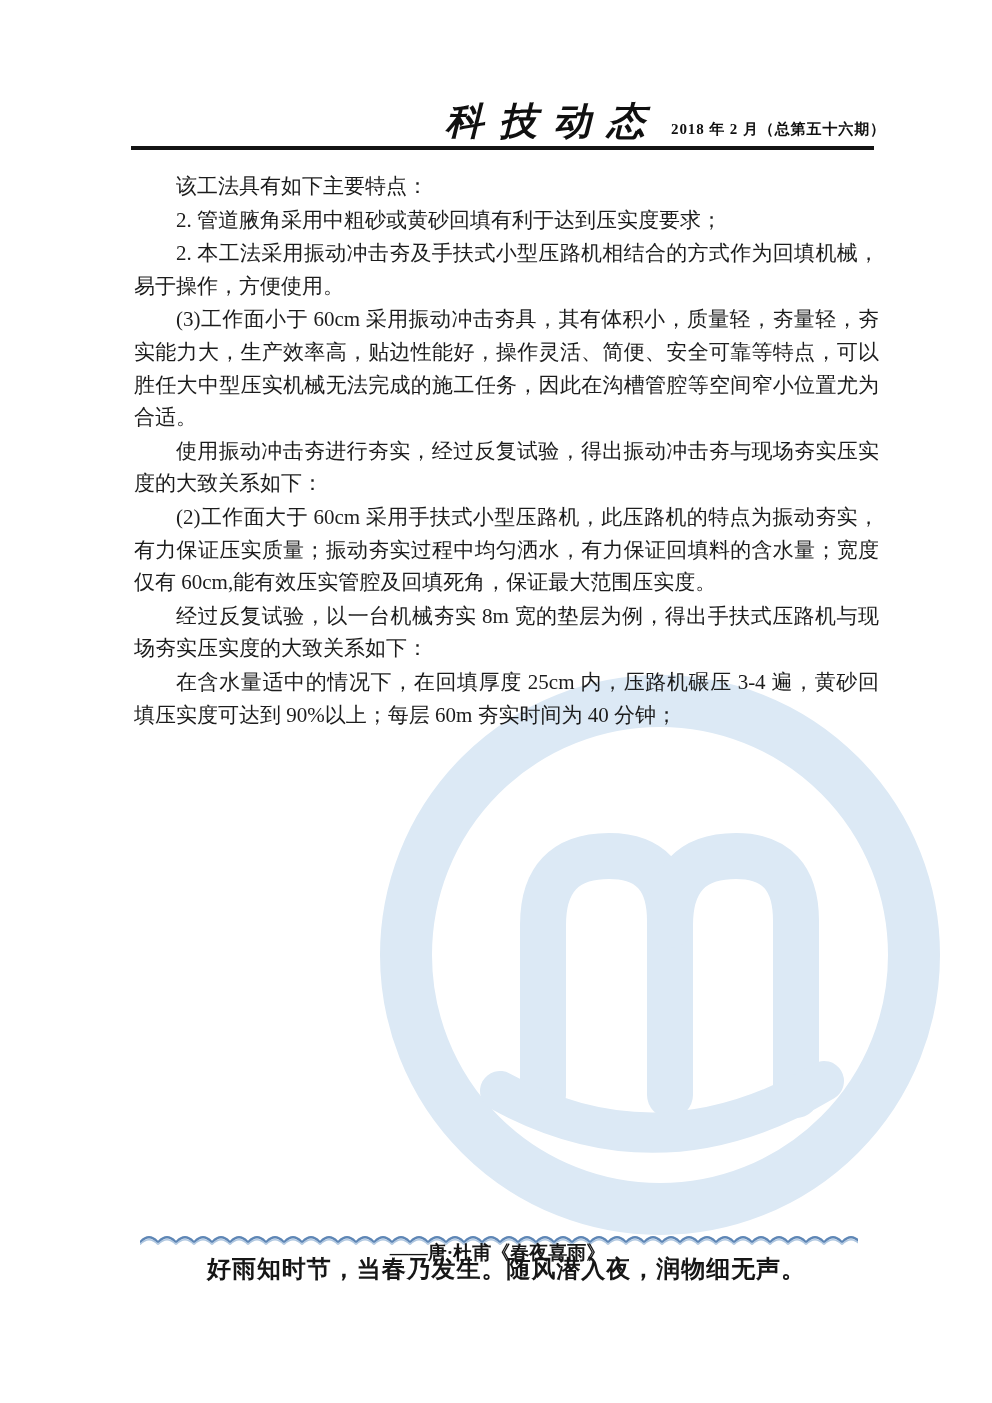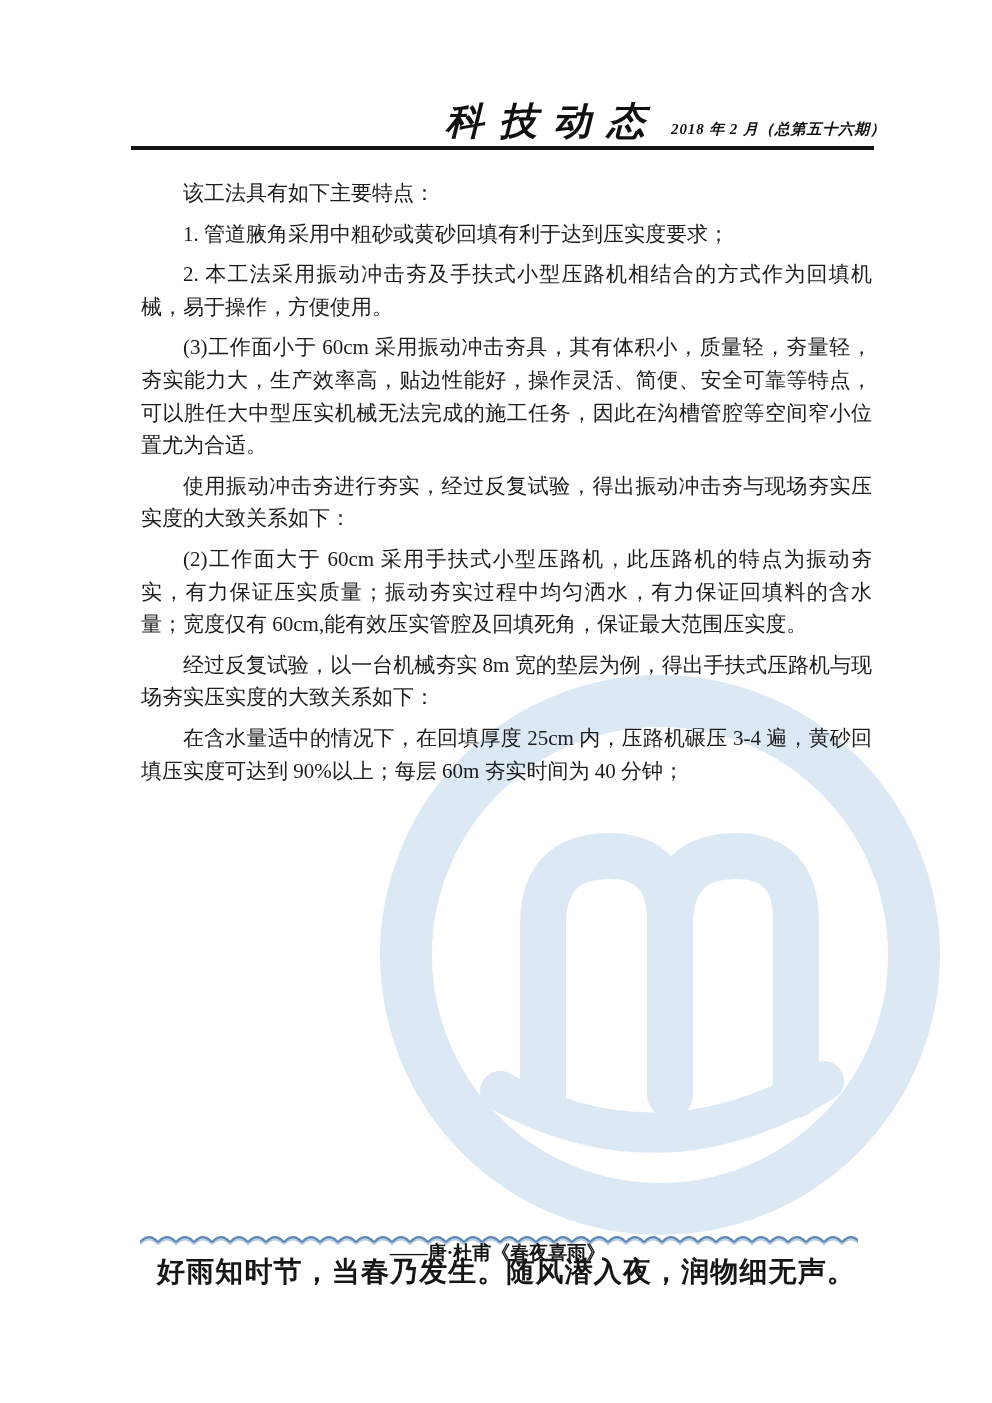--- a/index.html
+++ b/index.html
@@ -21,45 +21,45 @@
   .header{
     position:absolute;top:96px;right:106px;
     display:flex;align-items:baseline;gap:10px;
     white-space:nowrap;
   }
   .journal-title{
     font-size:38px;font-weight:bold;font-style:italic;
     letter-spacing:0.42em;color:#101010;
   }
   .issue-info{
-    font-size:15px;font-weight:bold;font-style:italic;color:#101010;
+    font-size:15px;font-weight:bold;color:#101010;
     letter-spacing:0.06em;
     margin-top:8px;
   }
   .header-divider{
     position:absolute;left:131px;top:146px;width:743px;height:4px;
     background:#141414;
   }
   
   .article-body{
     position:absolute;left:133px;top:169px;width:747px;
     font-size:21px;line-height:32.6px;
     text-align:justify;text-justify:inter-ideograph;
   }
   .article-body p{
-    margin:8px;text-indent:2em;
+    margin:1px;text-indent:2em;
     word-break:break-all;
   }
   
   .footer-wave{
     position:absolute;left:140px;top:1232px;width:718px;height:14px;
   }
   .footer-quote{
     position:absolute;left:133px;top:1253px;width:747px;
-    text-align:center;font-size:28px;font-weight:bold;color:#161616;
+    text-align:center;font-size:24px;font-weight:bold;color:#161616;
     letter-spacing:0.04em;
   }
   .footer-attribution{
     position:absolute;left:133px;top:1240px;width:729px;
     text-align:center;font-size:19px;font-weight:bold;color:#161616;
   }
 </style>
 </head>
 <body>
 
@@ -73,21 +73,21 @@
   </svg>
 
   <div class="header">
     <span class="journal-title">科技动态</span>
     <span class="issue-info">2018 年 2 月（总第五十六期）</span>
   </div>
   <div class="header-divider"></div>
 
   <div class="article-body">
     <p>该工法具有如下主要特点：</p>
-    <p>1. 管道腋角采用中粗砂或黄砂回填有利于达到压实度要求；</p>
+    <p>2. 管道腋角采用中粗砂或黄砂回填有利于达到压实度要求；</p>
     <p>2. 本工法采用振动冲击夯及手扶式小型压路机相结合的方式作为回填机械，易于操作，方便使用。</p>
     <p>(3)工作面小于 60cm 采用振动冲击夯具，其有体积小，质量轻，夯量轻，夯实能力大，生产效率高，贴边性能好，操作灵活、简便、安全可靠等特点，可以胜任大中型压实机械无法完成的施工任务，因此在沟槽管腔等空间窄小位置尤为合适。</p>
     <p>使用振动冲击夯进行夯实，经过反复试验，得出振动冲击夯与现场夯实压实度的大致关系如下：</p>
     <p>(2)工作面大于 60cm 采用手扶式小型压路机，此压路机的特点为振动夯实，有力保证压实质量；振动夯实过程中均匀洒水，有力保证回填料的含水量；宽度仅有 60cm,能有效压实管腔及回填死角，保证最大范围压实度。</p>
     <p>经过反复试验，以一台机械夯实 8m 宽的垫层为例，得出手扶式压路机与现场夯实压实度的大致关系如下：</p>
     <p>在含水量适中的情况下，在回填厚度 25cm 内，压路机碾压 3-4 遍，黄砂回填压实度可达到 90%以上；每层 60m 夯实时间为 40 分钟；</p>
   </div>
 
   <svg class="footer-wave" viewBox="0 0 718 14" preserveAspectRatio="none" aria-hidden="true">
     <defs>

